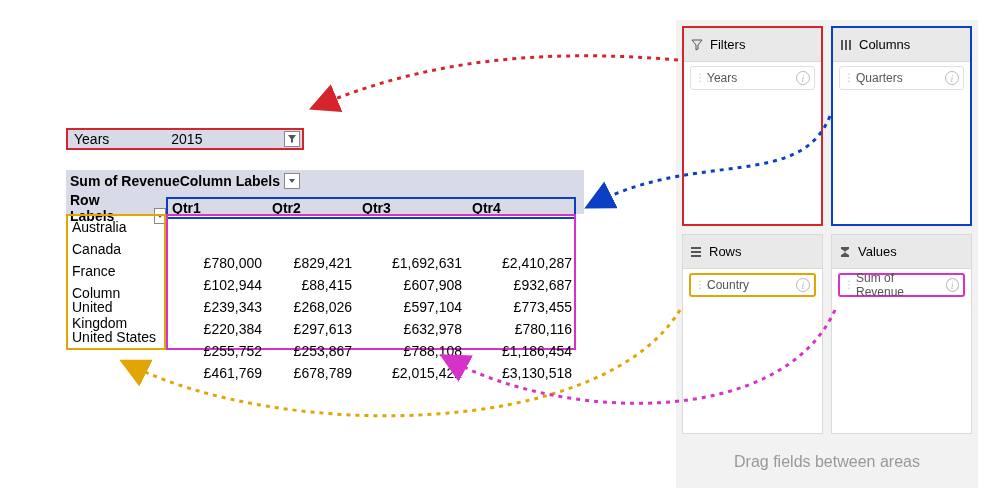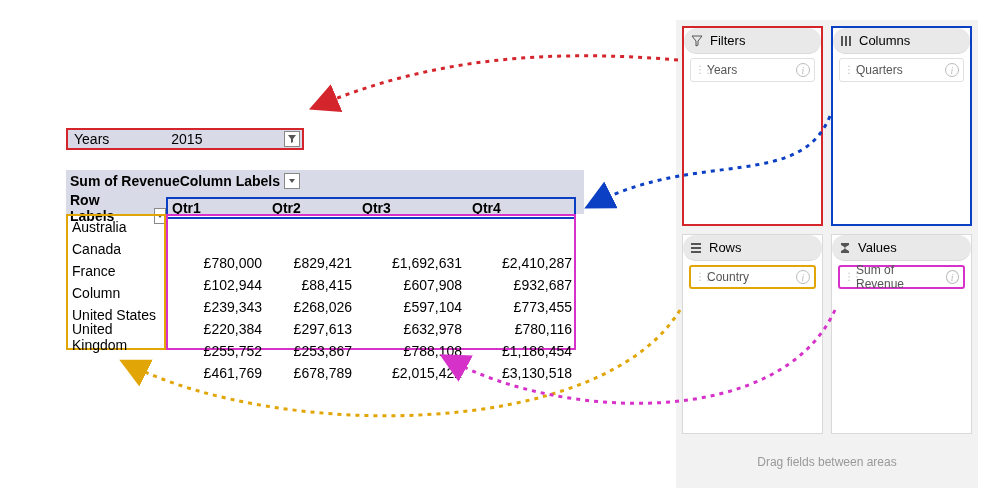--- a/index.html
+++ b/index.html
@@ -135,28 +135,27 @@
     padding: 6px;
   }
   .well {
     background: #fff;
     border: 1px solid #d9d9d9;
     display:flex;
     flex-direction:column;
   }
   .well-hdr {
     background: #e9e9e9;
-    height: 26px;
+    height: 34px;
     display:flex;
     align-items:center;
     gap:6px;
     padding: 0 6px;
     border-bottom:1px solid #d9d9d9;
     font-size: 13px;
-    border-radius: 13px;
   }
   .well-body {
     flex:1;
     padding: 4px 6px;
   }
   .field-pill {
     display:flex;
     align-items:center;
     height: 24px;
     background:#fff;
@@ -184,21 +183,21 @@
     display:flex;align-items:center;justify-content:center;
     font-style:italic;
     font-family: Georgia, serif;
   }
   .footer-hint {
     grid-column: 1 / 3;
     display:flex;
     align-items:center;
     justify-content:center;
     color:#999;
-    font-size:12px;
+    font-size:16px;
   }
 
   
   .well.filters { border: 2px solid #d4252c; }
   .well.columns { border: 2px solid #0b3fc4; }
   .well.rows .field-pill { border: 2px solid #e2a506; }
   .well.values .field-pill { border: 2px solid #d631c8; }
 
   .well-icon { width:14px; height:14px; display:inline-flex; align-items:center; justify-content:center; }
 
@@ -252,22 +251,22 @@
         <span class="qtr">Qtr4</span>
       </div>
     </div>
   </div>
   <div class="pivot-body">
     <div class="rowlabels">
       <div class="rowlabel">Australia</div>
       <div class="rowlabel">Canada</div>
       <div class="rowlabel">France</div>
       <div class="rowlabel">Column</div>
+      <div class="rowlabel">United Kingdom</div>
       <div class="rowlabel">United States</div>
-      <div class="rowlabel">United Kingdom</div>
     </div>
     <div class="values">
       <div class="values-row">
         <span class="cell">£780,000</span>
         <span class="cell">£829,421</span>
         <span class="cell">£1,692,631</span>
         <span class="cell">£2,410,287</span>
       </div>
       <div class="values-row">
         <span class="cell">£102,944</span>

